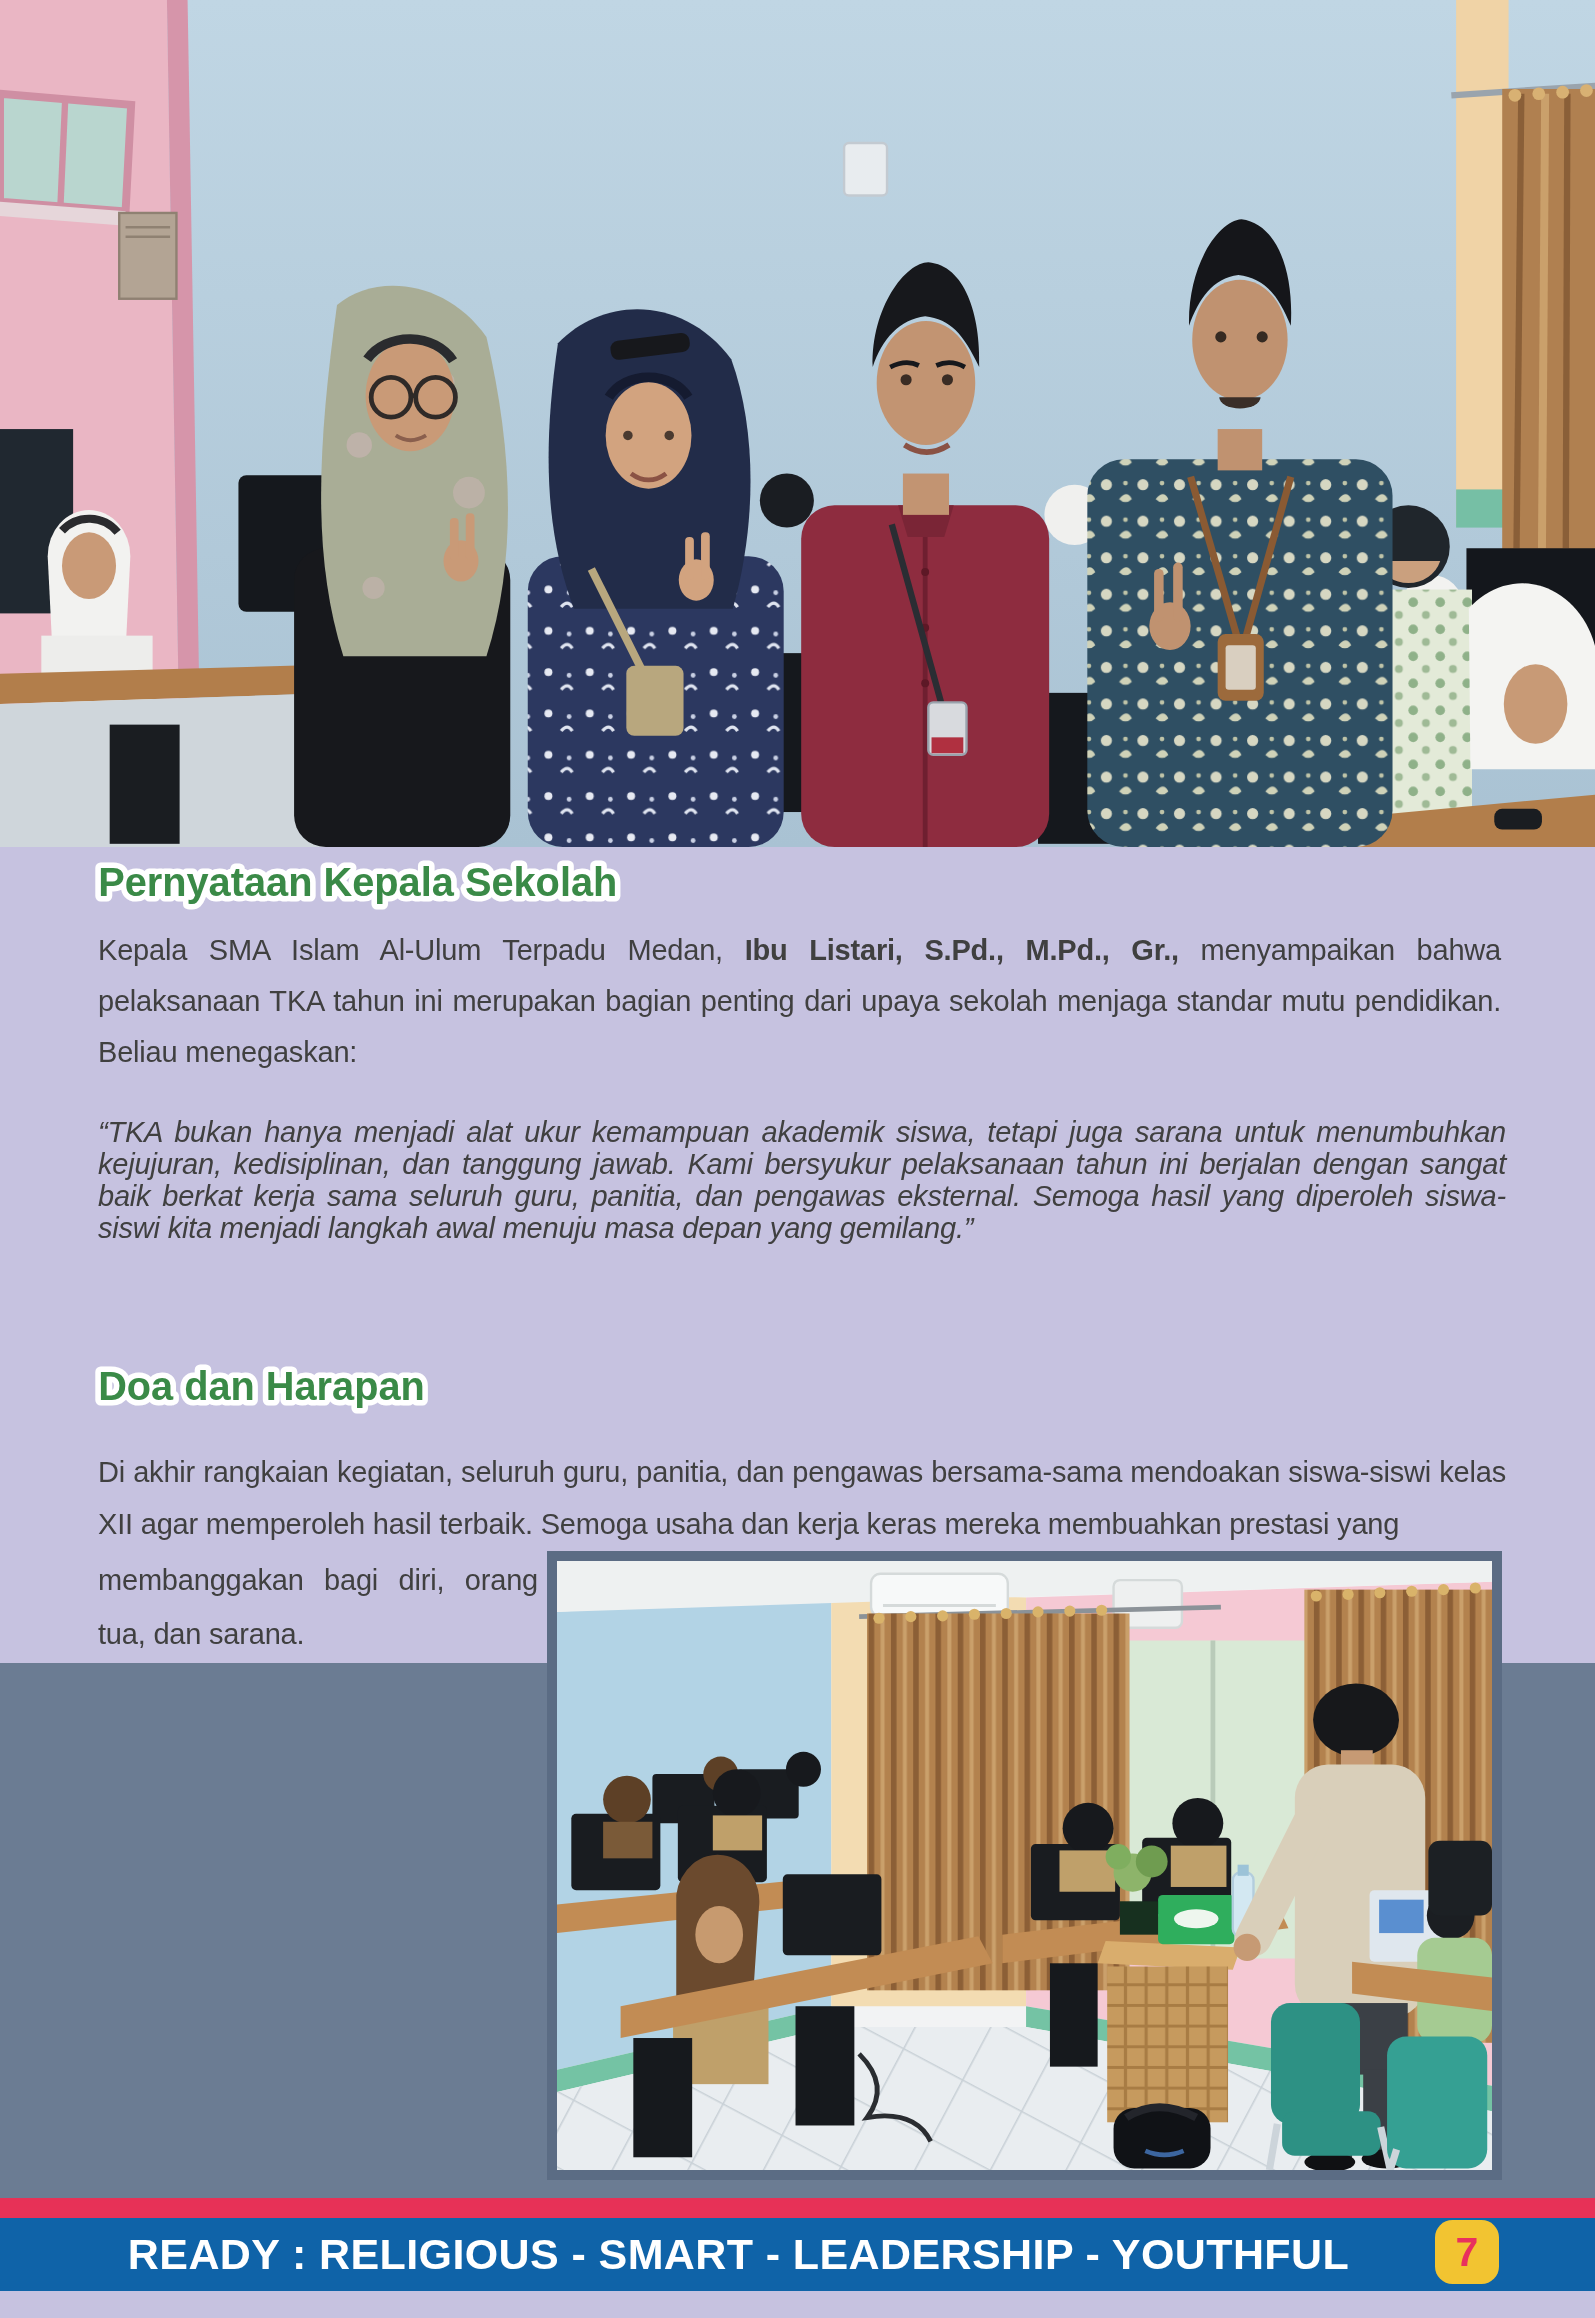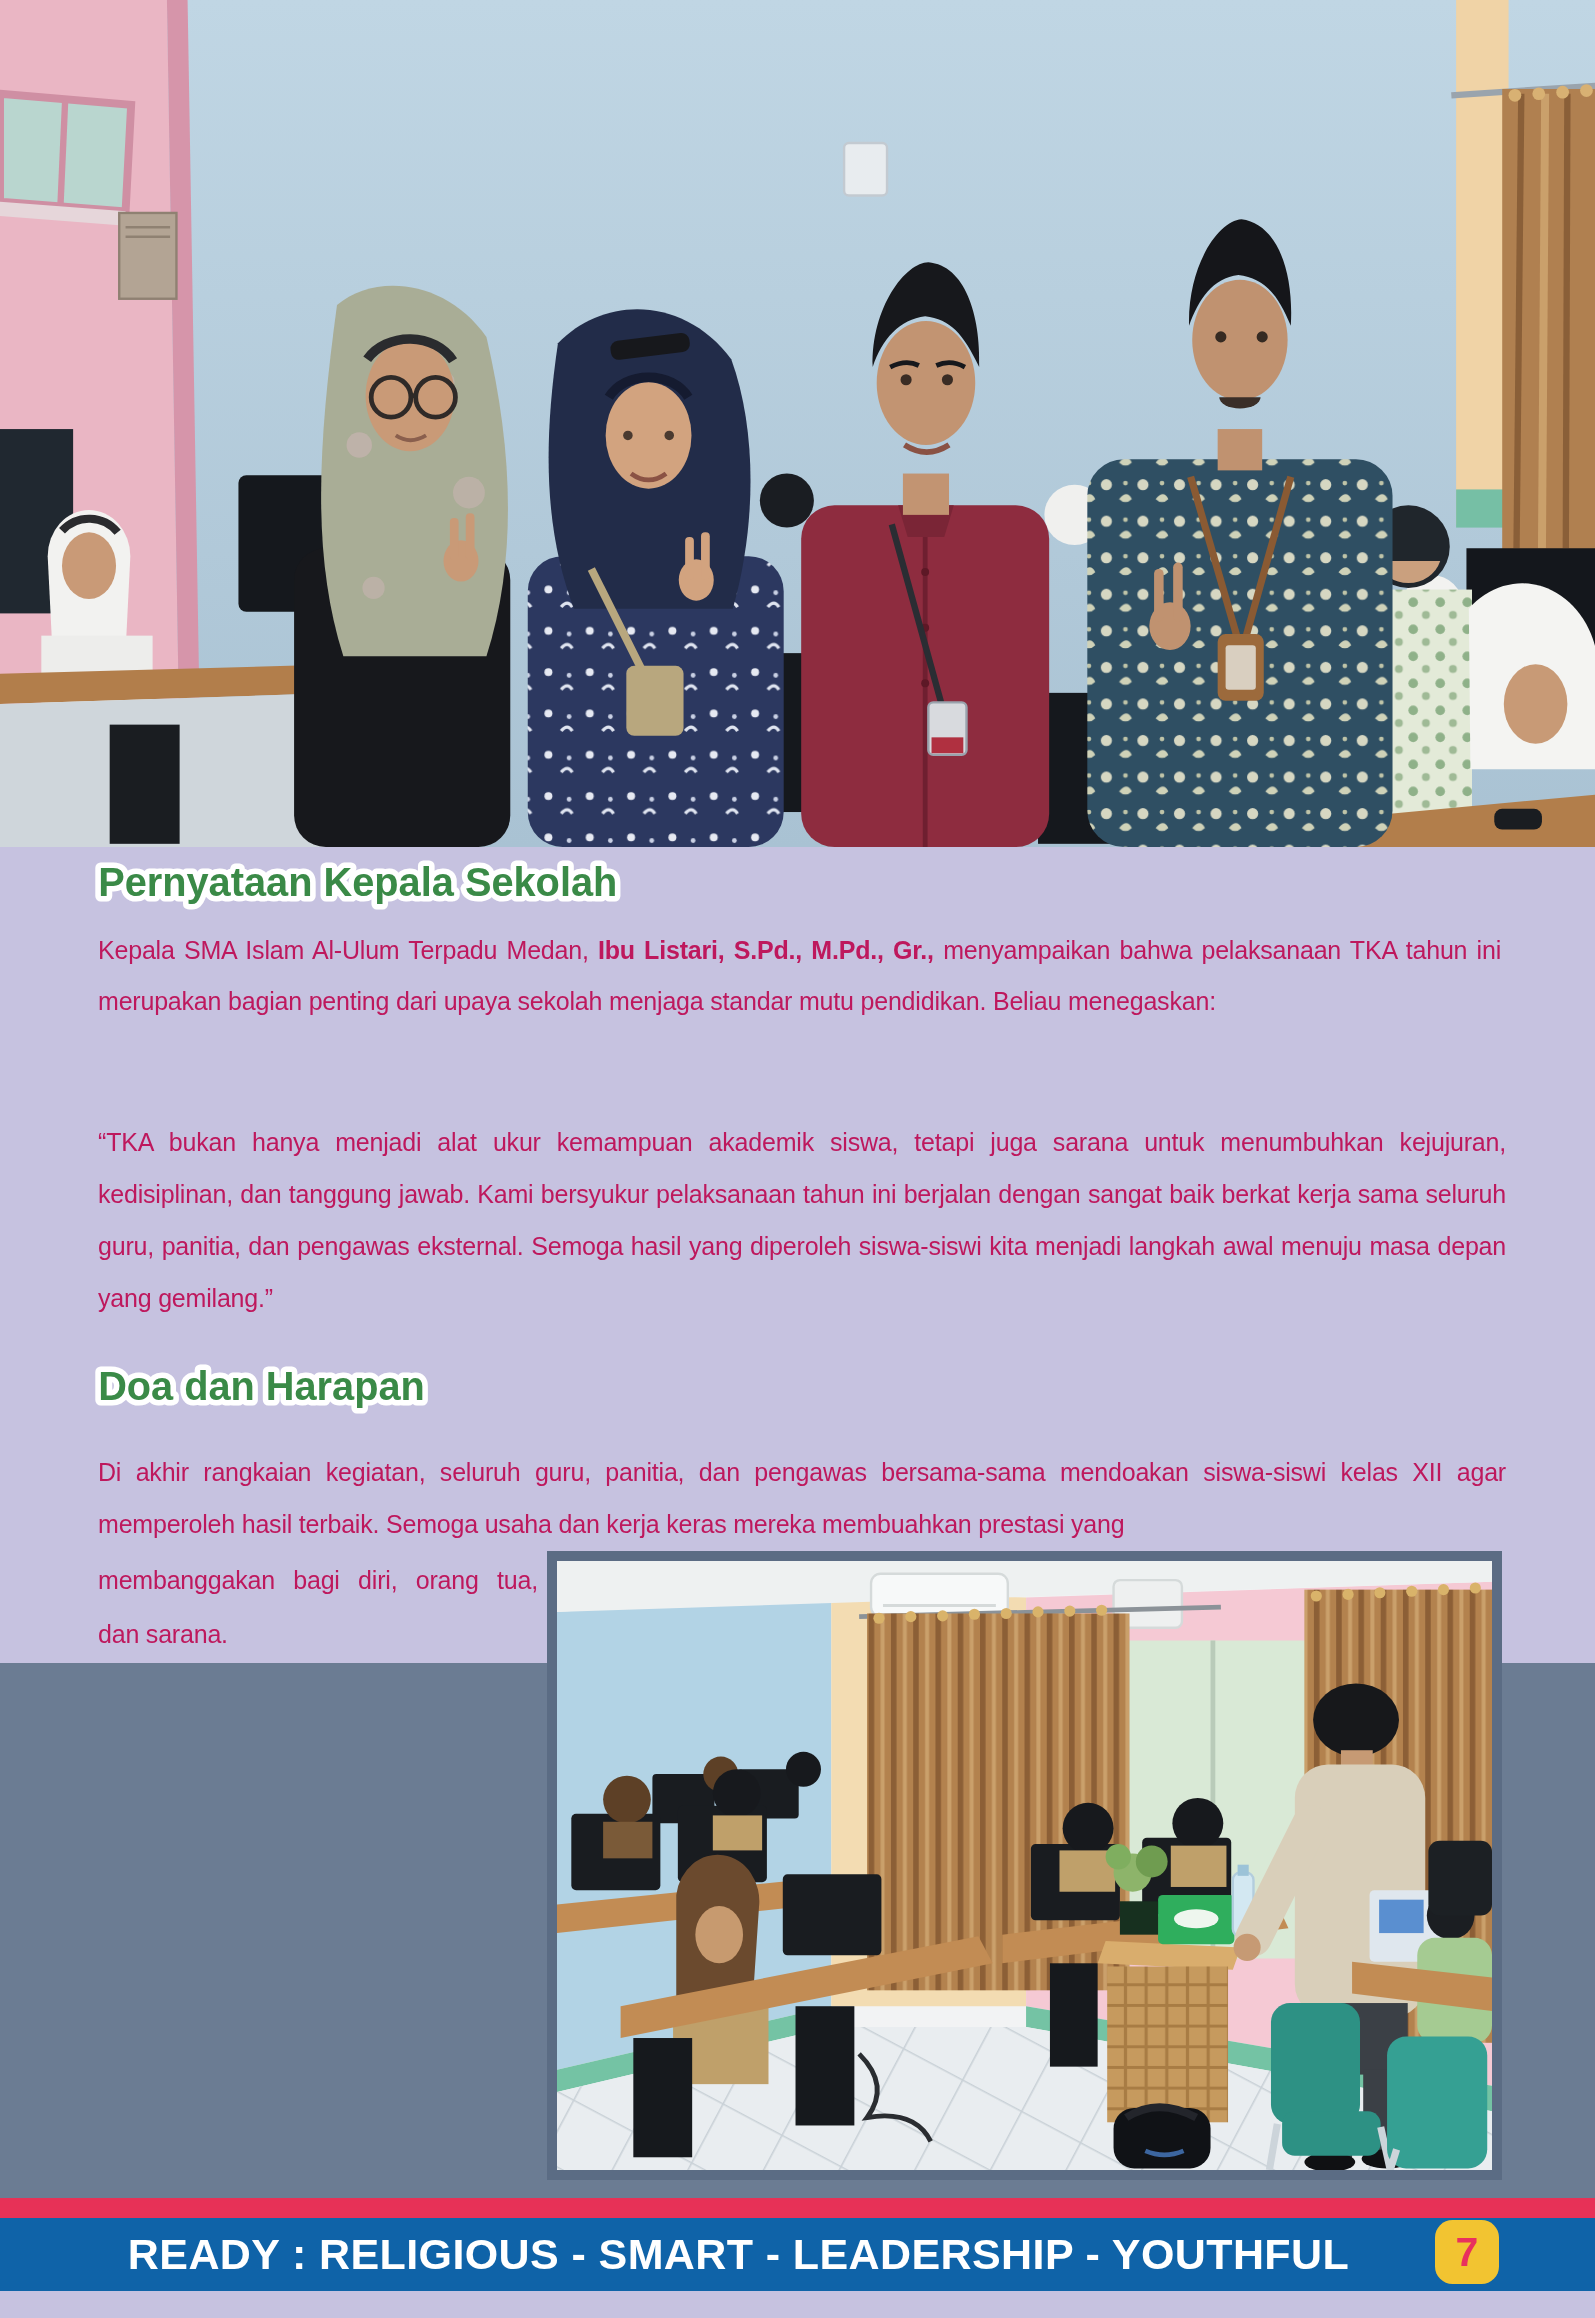--- a/index.html
+++ b/index.html
@@ -6,23 +6,23 @@
   body{font-family:"Liberation Sans",sans-serif;}
   .page{position:relative;width:1596px;height:2319px;background:#c6c2e0;overflow:hidden;}
   .abs{position:absolute;}
   .photo-top{left:0;top:0;width:1596px;height:847px;}
   .photo-top svg{display:block;width:100%;height:100%;}
   .heading-svg{overflow:visible;}
   .heading-svg text{
     font-family:"Liberation Sans",sans-serif;font-weight:bold;font-size:50px;
     fill:#3a8a47;stroke:#ffffff;stroke-width:14px;stroke-linejoin:round;paint-order:stroke fill;
   }
-  .bodytext{color:#be185d;font-size:25px;line-height:51px;text-align:justify;letter-spacing:-0.2px;}
+  .bodytext{color:#404040;font-size:29px;line-height:51px;text-align:justify;letter-spacing:-0.2px;}
   .bodytext b{font-weight:bold;}
-  .quote{line-height:52px;}
+  .quote{font-style:italic;line-height:32px;}
   .narrow{line-height:54px;}
   .slate-panel{left:0;top:1663px;width:1596px;height:535px;background:#6b7c93;}
   .slate-text{left:98px;top:1696px;width:442px;color:#f4f6f9;font-size:31px;line-height:50px;text-align:justify;letter-spacing:-0.2px;}
   .photo-bottom{left:547px;top:1551px;width:955px;height:629px;border:10.3px solid #5b6c84;box-sizing:border-box;background:#9cb3c2;z-index:3;}
   .photo-bottom svg{display:block;width:100%;height:100%;}
   .footer-red{left:0;top:2198px;width:1596px;height:20px;background:#e73157;z-index:4;}
   .footer-blue{left:0;top:2218px;width:1596px;height:73px;background:#0f63a8;z-index:4;
     display:flex;align-items:center;justify-content:center;padding-right:119px;box-sizing:border-box;}
   .motto{color:#ffffff;font-weight:bold;font-size:43px;letter-spacing:0.4px;white-space:nowrap;}
   .page-badge{left:1435px;top:2220px;width:64px;height:64px;border-radius:17.5px;background:#f2c431;

